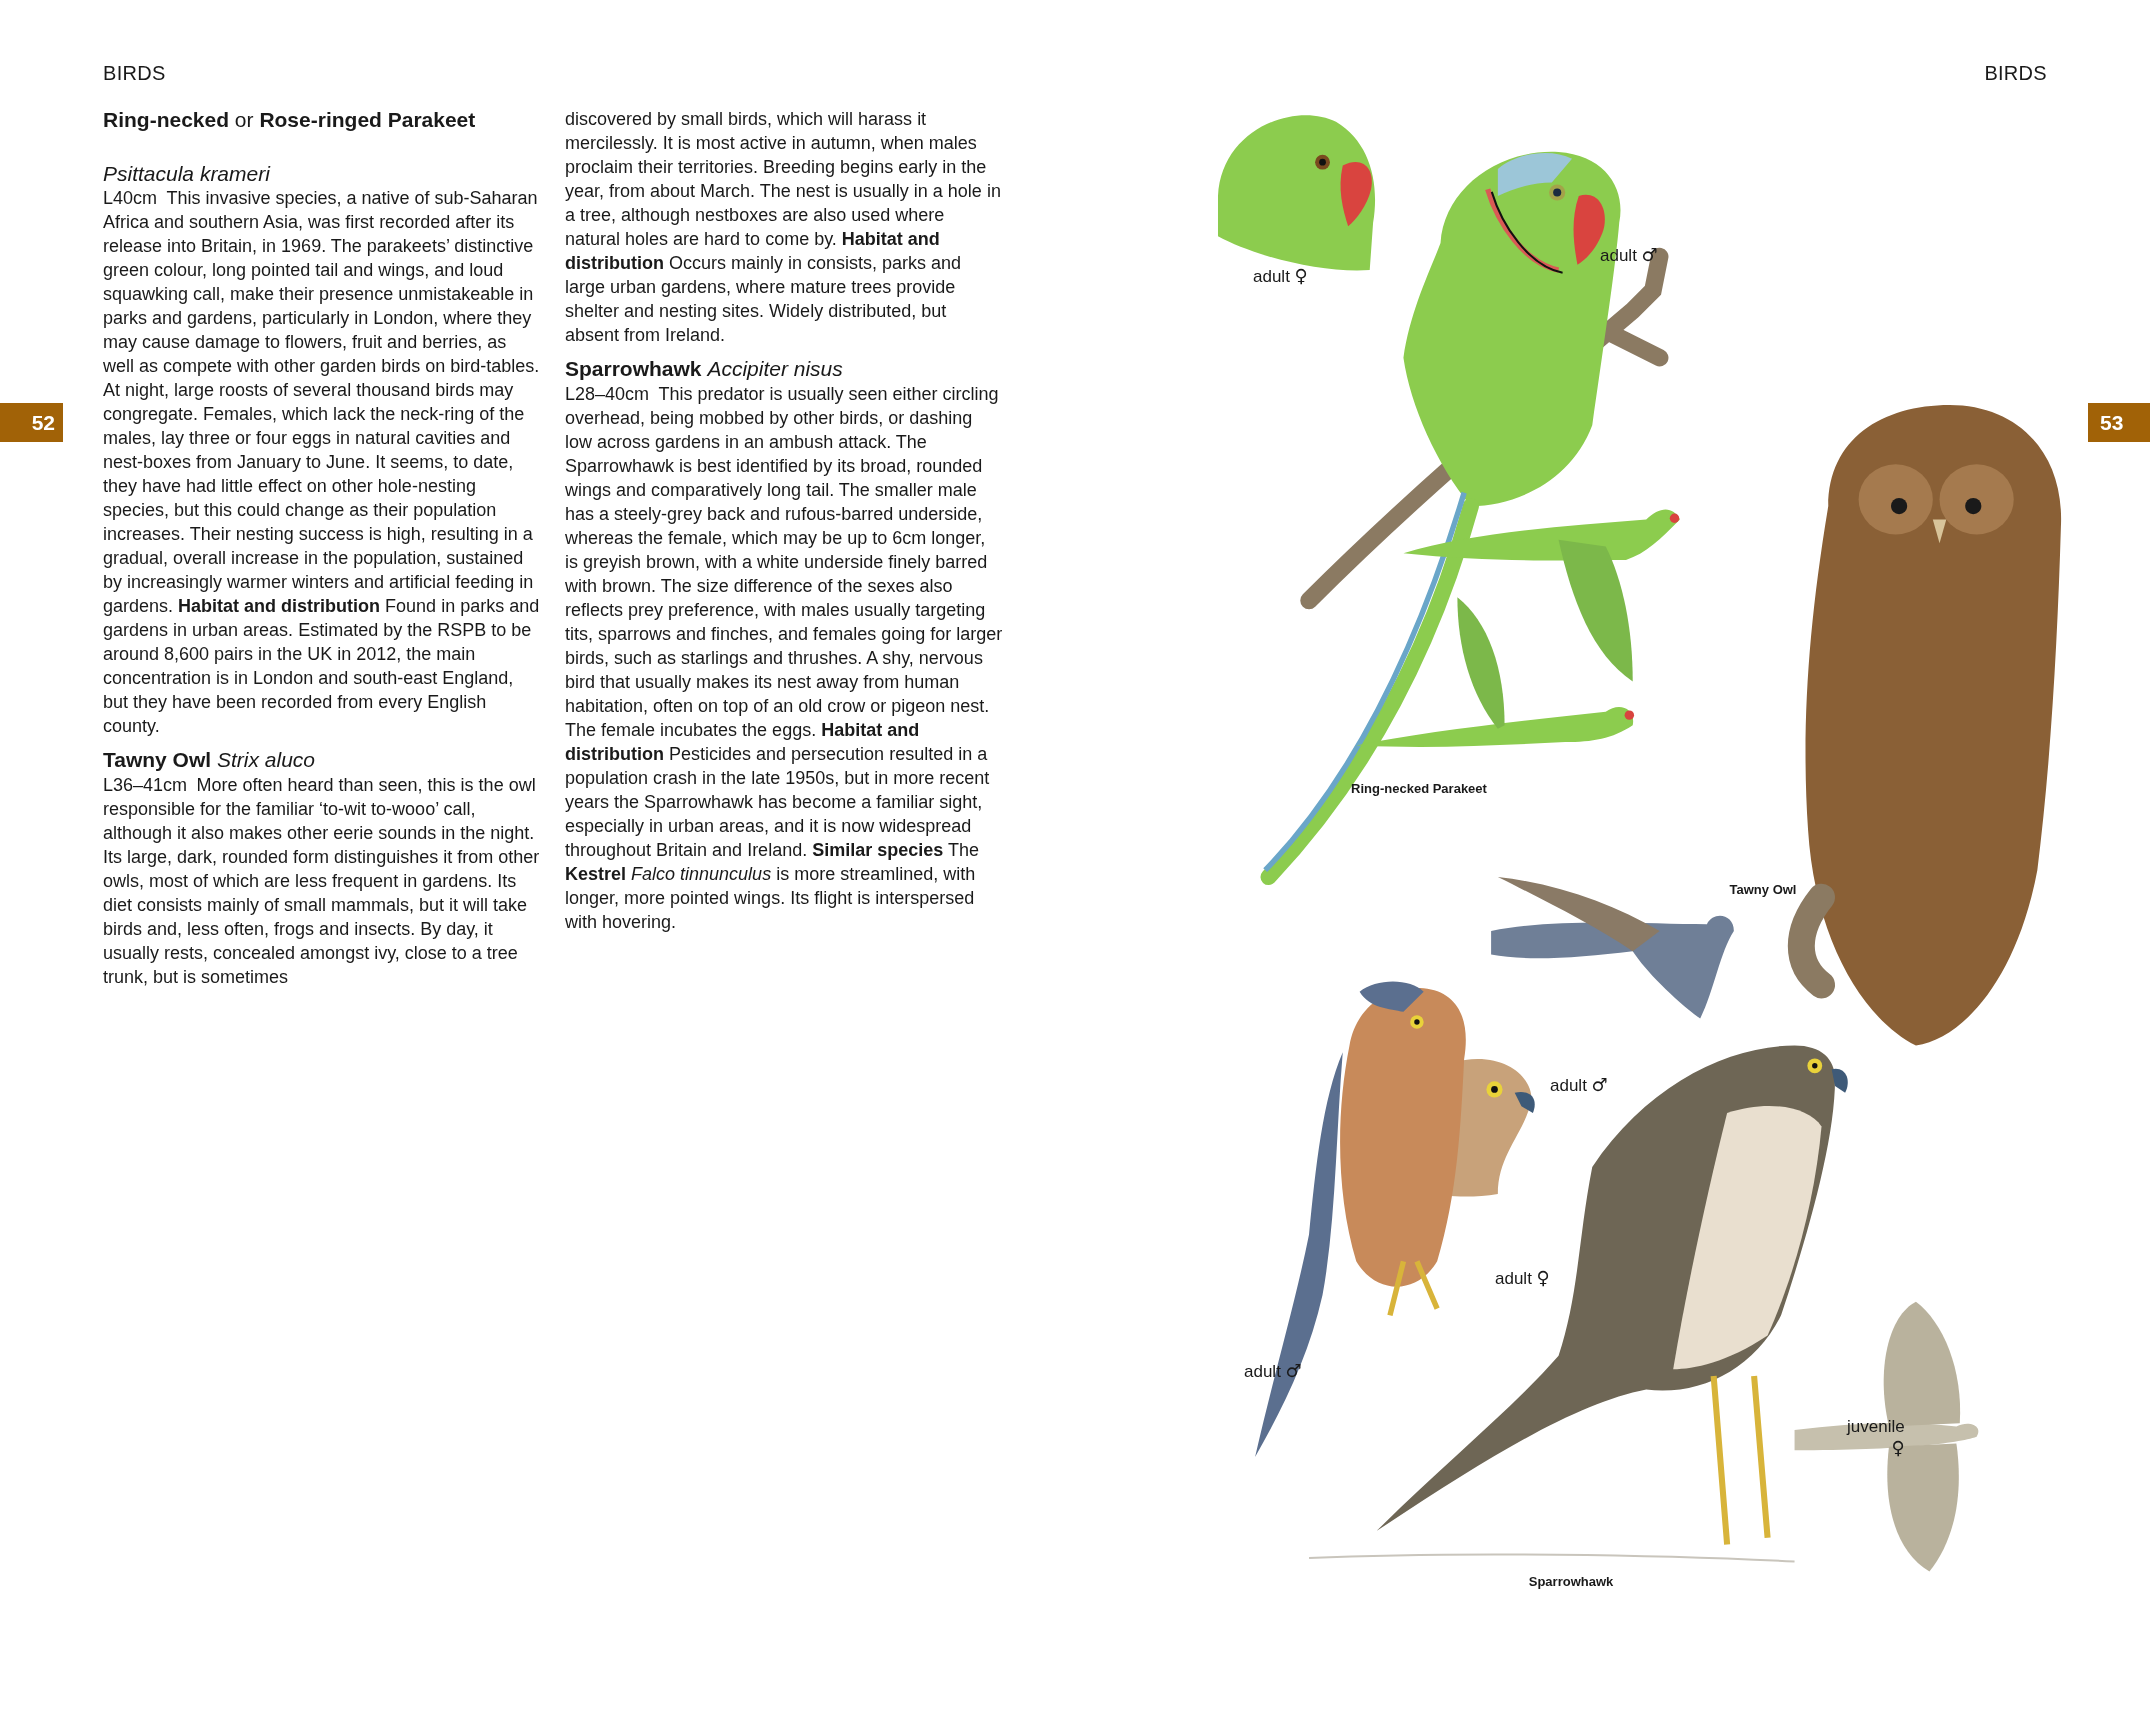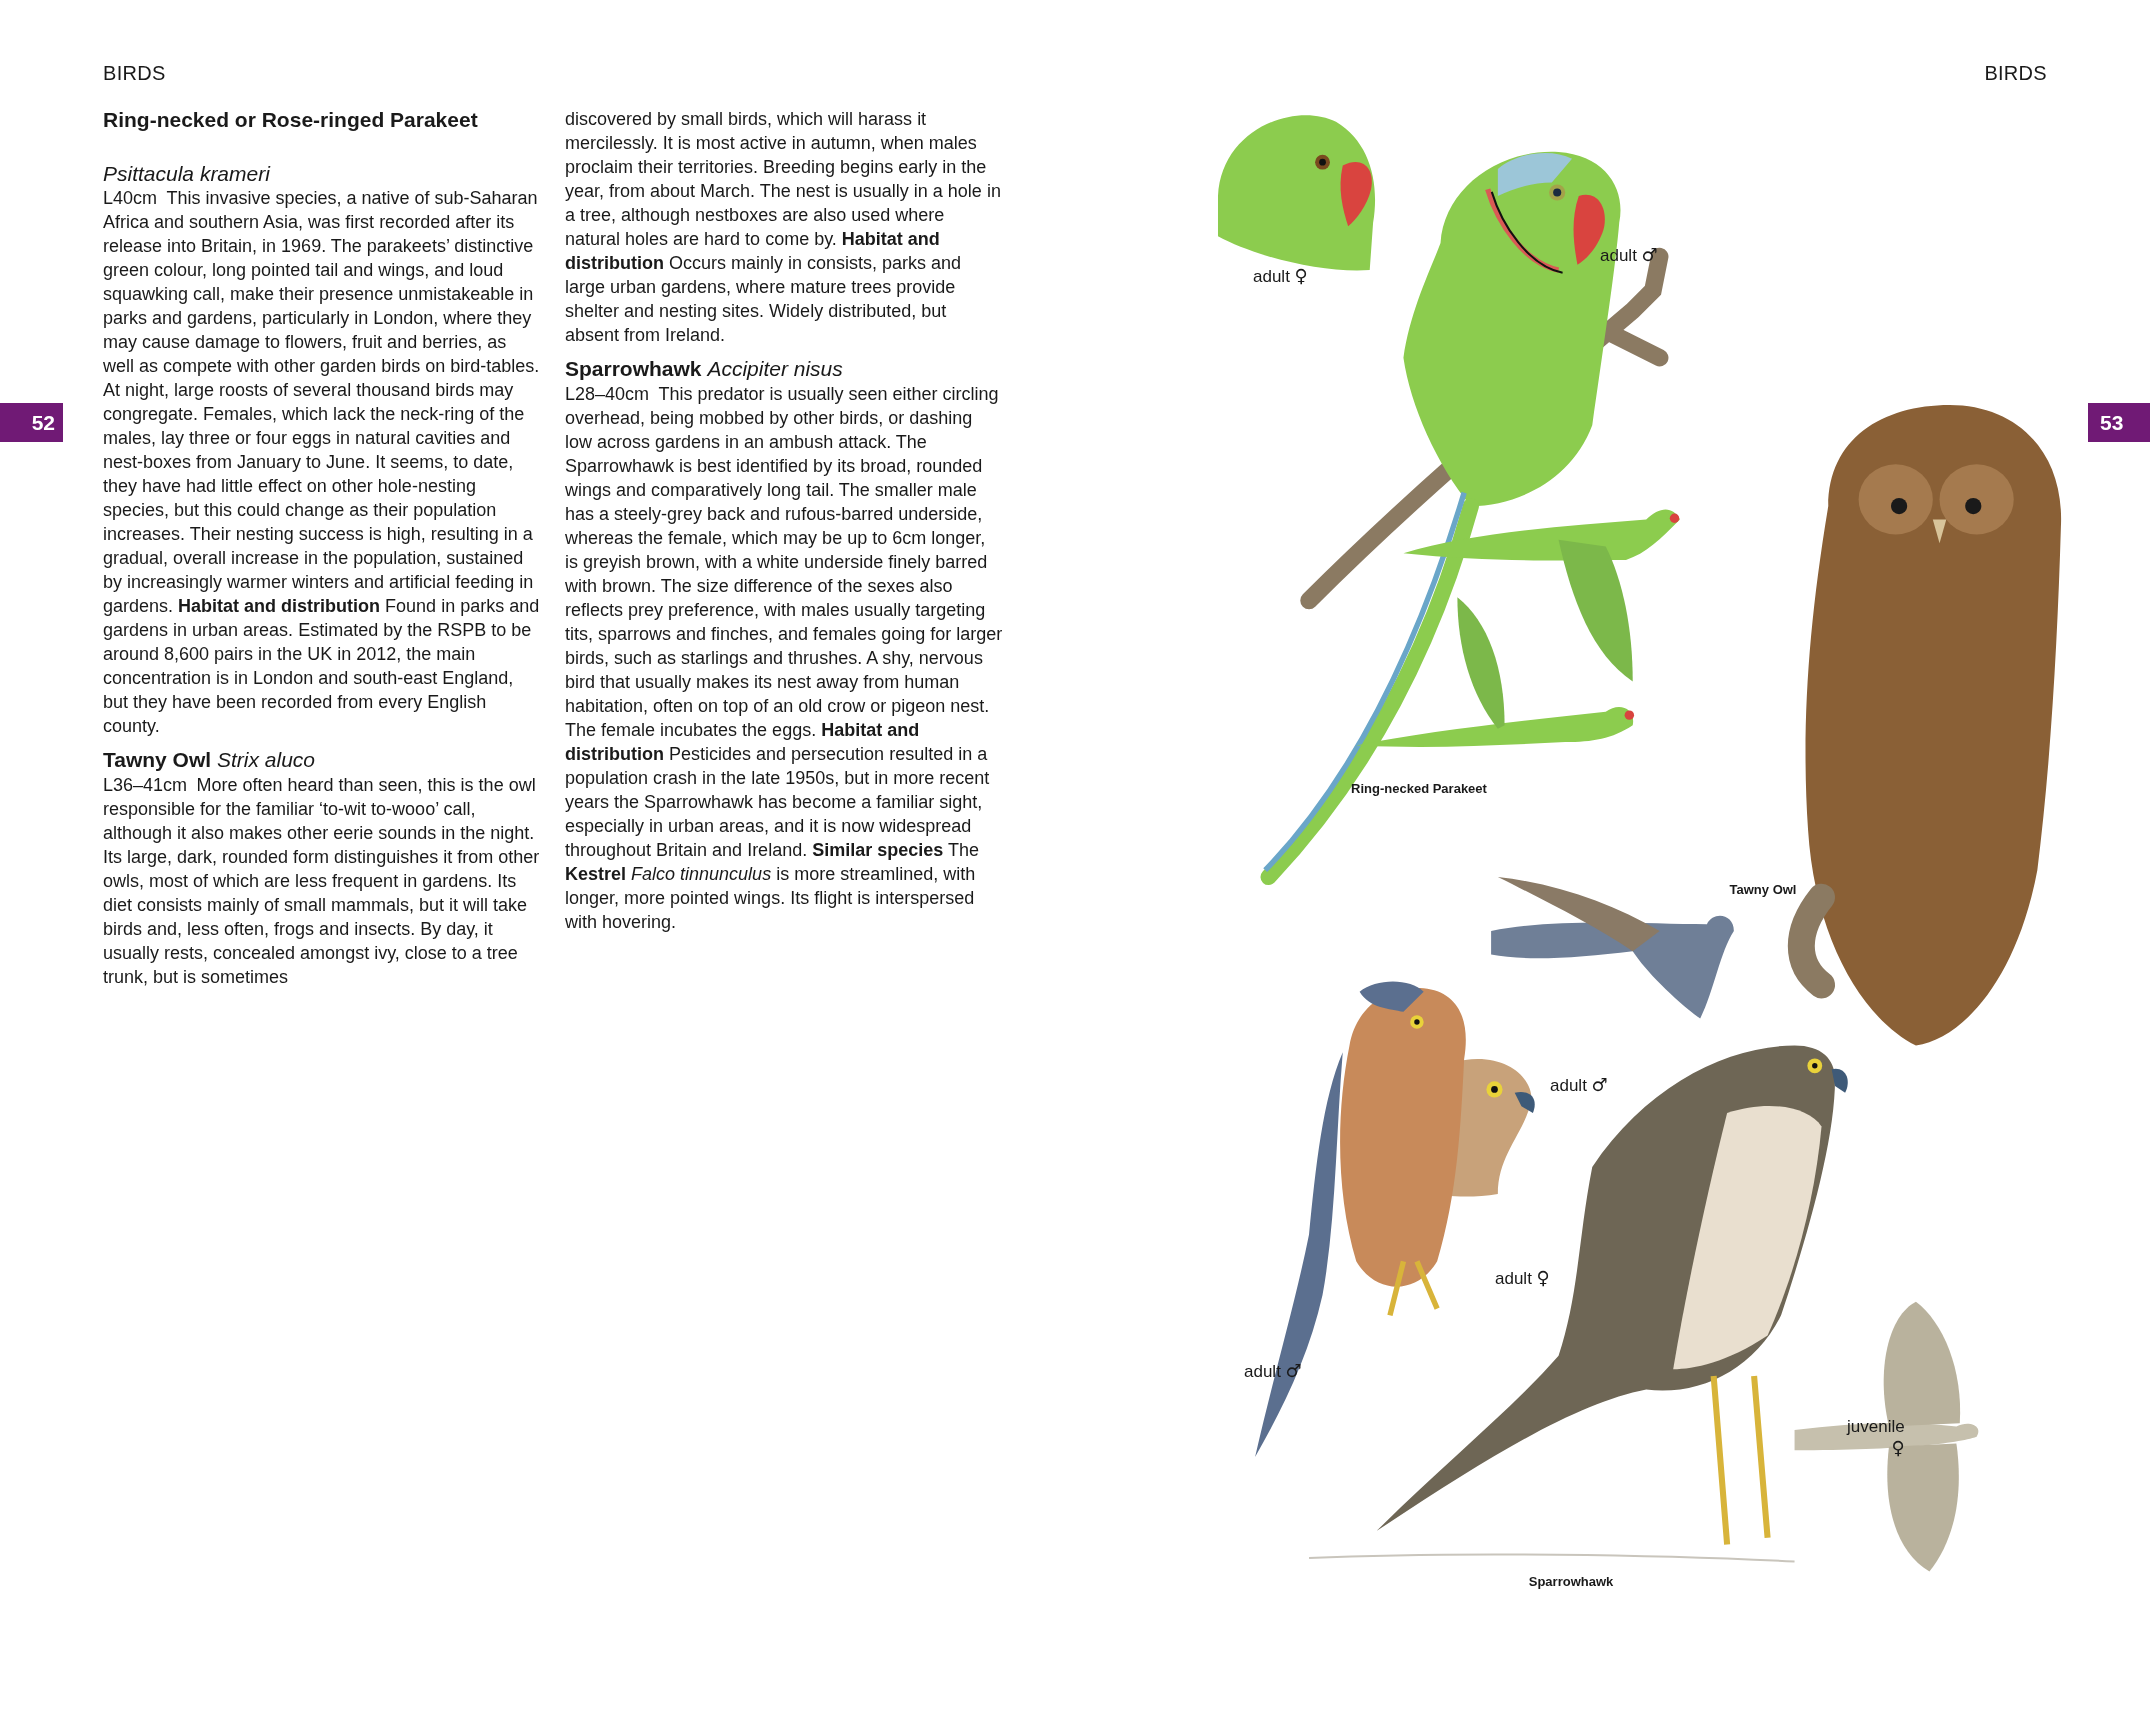--- a/index.html
+++ b/index.html
@@ -1,30 +1,30 @@
 <!DOCTYPE html>
 <html style="font-size:10.8px"><head>
 <meta charset="utf-8">
 <style>
   html, body { margin: 0; padding: 0; background: #ffffff; }
   body { width: 2151px; height: 1720px; position: relative; overflow: hidden;
          font-family: "Liberation Sans", "DejaVu Sans", sans-serif; color: #1a1a1a; }
   .running-head { position: absolute; top: 62px; font-size: 20px; letter-spacing: 0.3px; color: #1a1a1a; }
   .running-head.left { left: 103px; }
   .running-head.right { right: 104px; text-align: right; }
-  .page-tab { position: absolute; top: 403px; width: 63px; height: 39px; background: #701a75;
+  .page-tab { position: absolute; top: 403px; width: 63px; height: 39px; background: #a16207;
               color: #fff; font-weight: bold; font-size: 21px; display: flex; align-items: center; }
   .page-tab.left { left: 0; justify-content: flex-end; padding-right: 8px; box-sizing: border-box; }
   .page-tab.right { right: 0; justify-content: flex-start; padding-left: 12px; box-sizing: border-box; }
   .col { position: absolute; width: 438px; font-size: 18px; line-height: 24px; }
   .col.c1 { left: 103px; top: 107px; }
   .col.c2 { left: 565px; top: 107px; }
   .entry-title { font-size: 21px; line-height: 26px; margin: 0; }
   .entry-title b { font-weight: bold; }
-  .entry-title .or { font-weight: bold; }
+  .entry-title .or { font-weight: normal; }
   .sci { font-style: italic; font-weight: normal; margin-top: 29px; }
   .sci-line { font-size: 21px; line-height: 24px; display: block; }
   .entry { margin-bottom: 9.4px; }
   .body-text { margin: 0; }
   .body-text b { font-weight: bold; }
   .gap { display: inline-block; width: 9.4px; }
 
   .plate { position: absolute; left: 1120px; top: 88px; width: 958px; height: 1551px; }
   .plate svg { position: absolute; left: 0; top: 0; }
   .label { position: absolute; font-size: 17px; color: #1a1a1a; white-space: nowrap; }

